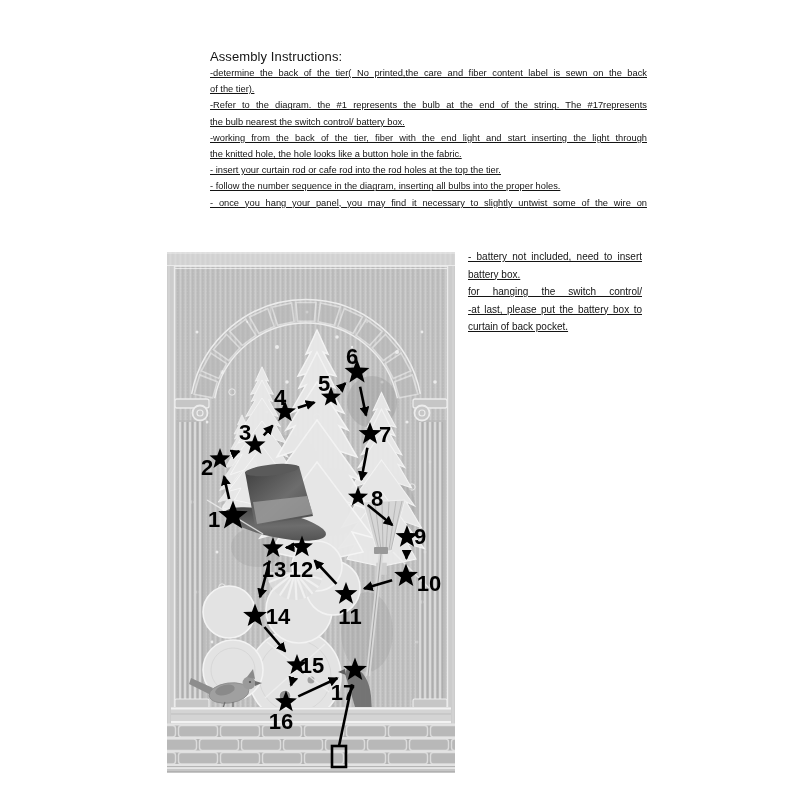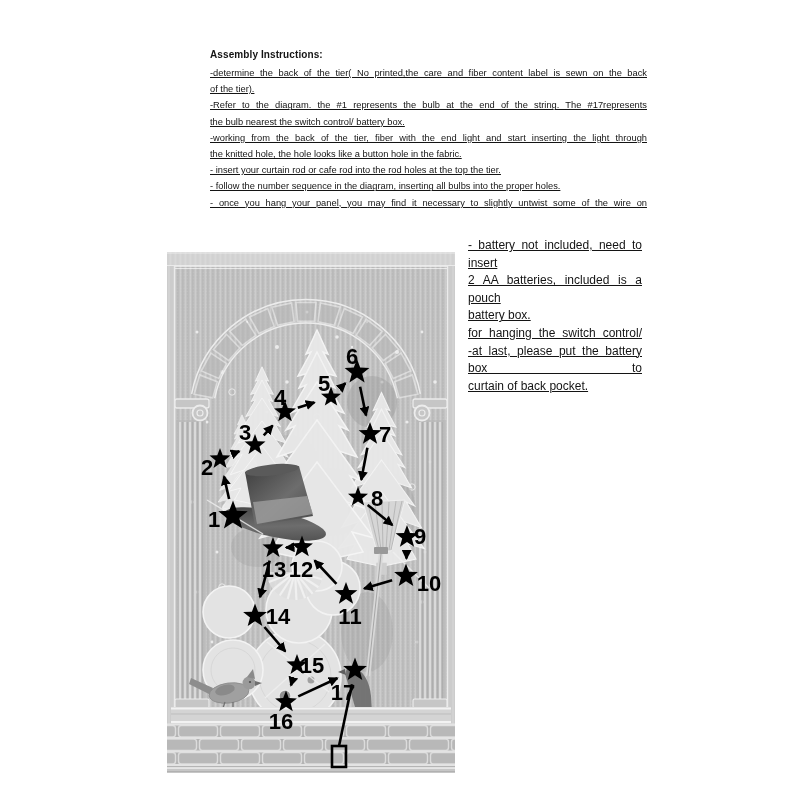--- a/index.html
+++ b/index.html
@@ -1,20 +1,20 @@
 <!DOCTYPE html>
 <html><head>
 <meta charset="utf-8">
 <style>
   html,body{margin:0;padding:0;background:#fff;}
   .page{position:relative;width:800px;height:800px;background:#ffffff;overflow:hidden;
         font-family:"Liberation Sans","DejaVu Sans",sans-serif;color:#141414;}
-  .title{position:absolute;left:210px;top:49px;font-size:10px;font-weight:700;letter-spacing:.1px;}
+  .title{position:absolute;left:210px;top:49px;font-size:13px;font-weight:400;letter-spacing:.1px;}
   .mainlines{position:absolute;left:210px;top:65px;width:437px;font-size:9.3px;line-height:16.2px;}
-  .sidelines{position:absolute;left:468px;top:237px;width:174px;font-size:12px;line-height:17.6px;}
+  .sidelines{position:absolute;left:468px;top:248px;width:174px;font-size:10px;line-height:17.6px;}
   .tline{white-space:normal;text-decoration:underline;}
   .just{text-align:justify;text-align-last:justify;}
   .curtain{position:absolute;left:167px;top:252px;width:288px;height:521px;}
   svg text{font-family:"Liberation Sans","DejaVu Sans",sans-serif;}
 </style>
 </head>
 <body>
 
 <div class="page">
 
@@ -25,21 +25,20 @@
       <div class="tline just">-Refer to the diagram. the #1 represents the bulb at the end of the string. The #17represents</div>
       <div class="tline">the bulb nearest the switch control/ battery box.</div>
       <div class="tline just">-working from the back of the tier, fiber with the end light and start inserting the light through</div>
       <div class="tline">the knitted hole, the hole looks like a button hole in the fabric.</div>
       <div class="tline">- insert your curtain rod or cafe rod into the rod holes at the top the tier.</div>
       <div class="tline">- follow the number sequence in the diagram, inserting all bulbs into the proper holes.</div>
       <div class="tline just">- once you hang your panel, you may find it necessary to slightly untwist some of the wire on</div>
     </div>
   <div class="sidelines" id="sidelines">
       <div class="tline just">- battery not included, need to insert</div>
-      <div class="tline just">2 AA batteries, included is a pouch</div>
       <div class="tline">battery box.</div>
       <div class="tline just">for hanging the switch control/</div>
       <div class="tline just">-at last, please put the battery box to</div>
       <div class="tline">curtain of back pocket.</div>
     </div>
 
   <div class="curtain">
     <svg id="curtainSvg" viewBox="0 0 288 521" width="288" height="521">
       <defs>
         <pattern id="knit" width="5" height="5" patternUnits="userSpaceOnUse">

